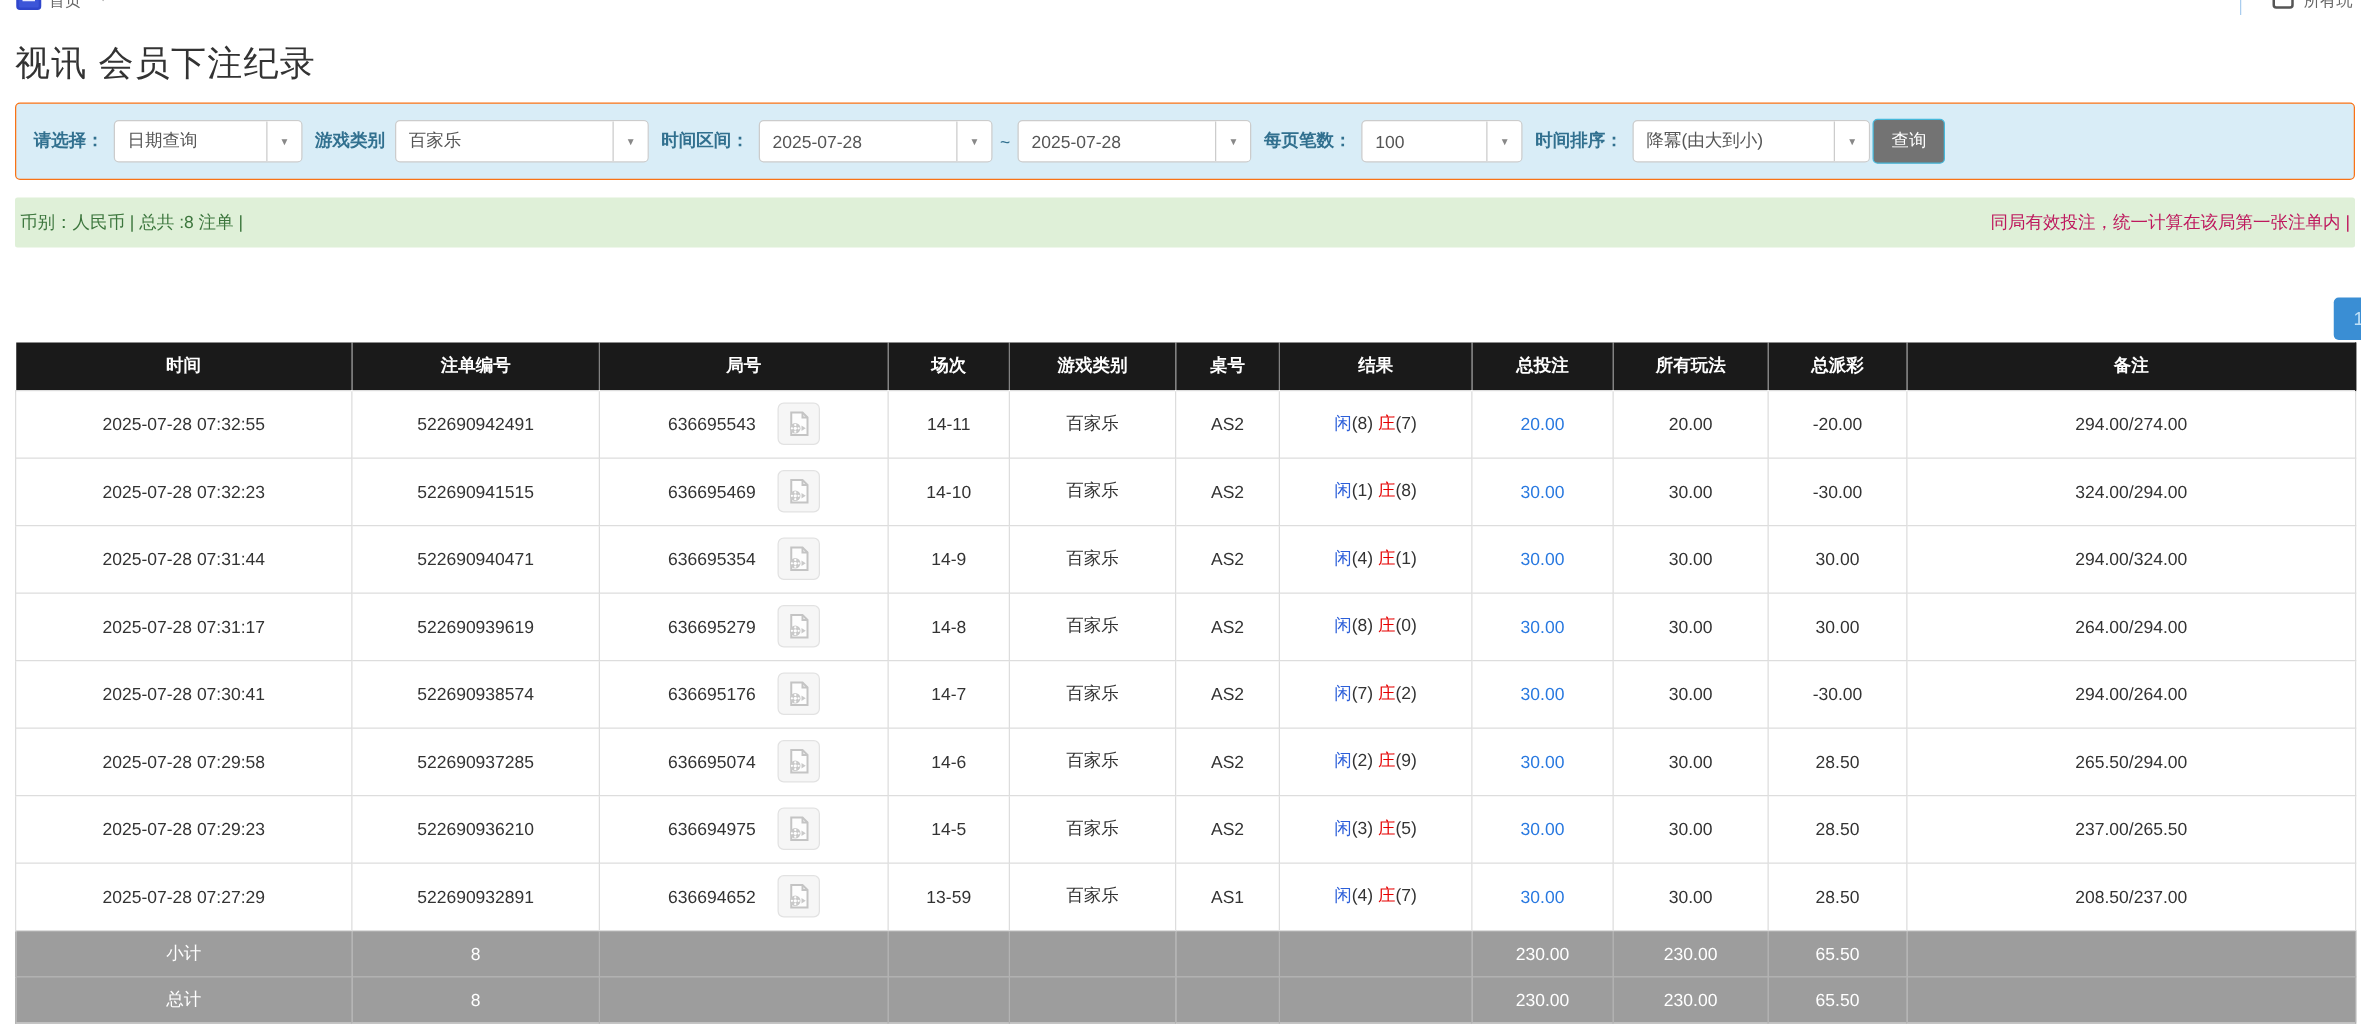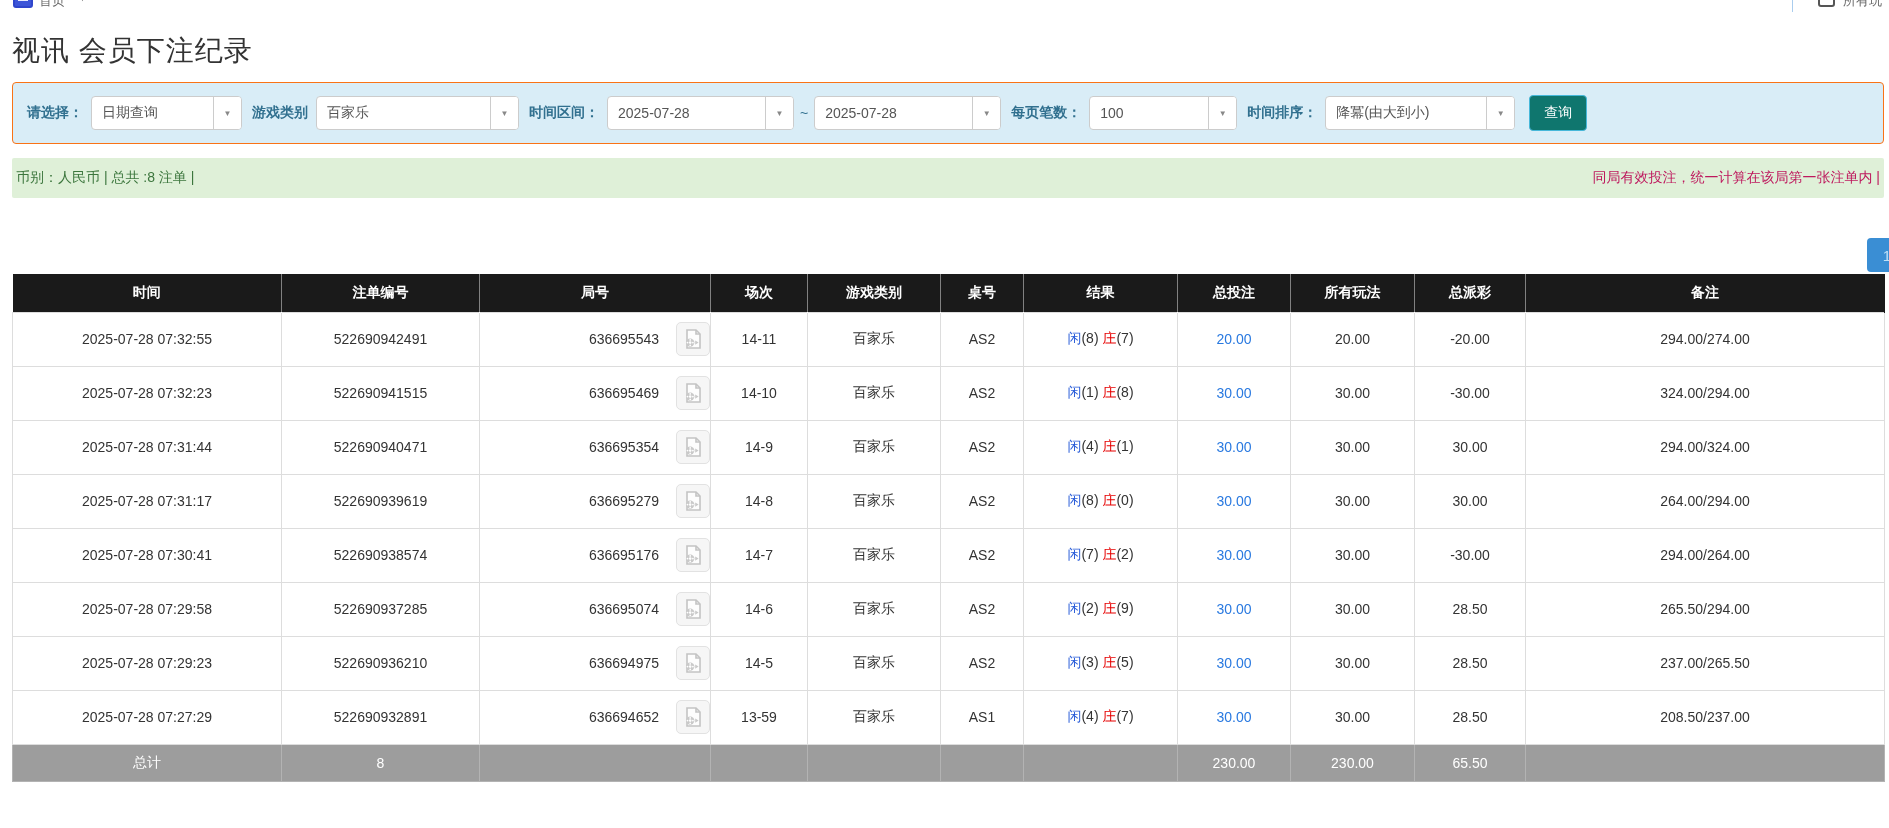--- a/index.html
+++ b/index.html
@@ -29,24 +29,24 @@
     display:flex; align-items:center; padding:0 14px; white-space:nowrap; }
   .f-label { font-size:14px; font-weight:bold; color:#31708f; margin:0 8px 0 10px; }
   .selectbox { display:flex; align-items:stretch; height:34px; background:#fff;
     border:1px solid #ccc; border-radius:4px; overflow:hidden; cursor:pointer; flex:0 0 auto; }
   .selectbox .sel-value { display:flex; align-items:center; padding:0 10px; font-size:14px; color:#555; flex:1 1 auto; overflow:hidden; }
   .selectbox .sel-arrow { width:28px; border-left:1px solid #ccc; display:flex; align-items:center; justify-content:center;
     color:#888; font-size:9px; background:#fff; flex:0 0 28px; }
   .w-qtype { width:151px; }
   .w-game  { width:203px; }
   .w-date  { width:187px; }
-  .w-per   { width:148px; }
+  .w-per   { width:129px; }
   .w-sort  { width:190px; }
   .tilde { font-size:14px; color:#31708f; margin:0 6px; }
-  .query-btn { height:36px; padding:0 14px; margin-left:14px; background:#0f766e; color:#fff;
+  .query-btn { height:36px; padding:0 14px; margin-left:2px; background:#737373; color:#fff;
     font-size:14px; border:1px solid #46b8da; border-radius:4px; cursor:pointer; }
 
   
   .summarybar { position:absolute; left:12px; top:158px; width:1872px; height:40px;
     background:#dff0d8; border-radius:2px; display:flex; align-items:center;
     justify-content:space-between; padding:0 4px; font-size:14px; }
   .summary-left { color:#3c763d; }
   .summary-right { color:#be185d; }
 
   
@@ -54,21 +54,21 @@
     background:#3a8ed4; border-radius:4px; color:#bfe0f7; font-size:15px;
     display:flex; align-items:center; justify-content:center; cursor:pointer; }
 
   
   .bet-table { position:absolute; left:12px; top:274px; width:1872px;
     border-collapse:collapse; table-layout:fixed; font-size:14px; }
   .bet-table th { background:#1a1a1a; color:#fff; font-weight:bold; height:38px;
     text-align:center; border-right:1px solid rgba(255,255,255,.45); }
   .bet-table th:last-child { border-right:1px solid #1a1a1a; }
   .bet-table td { height:54px; text-align:center; border:1px solid #ddd; background:#fff; color:#333; }
-  .round-wrap { display:flex; align-items:center; justify-content:flex-end; gap:17px; }
+  .round-wrap { display:flex; align-items:center; justify-content:center; gap:17px; }
   .video-btn { width:34px; height:34px; background:#f6f6f6; border:1px solid #e2e2e2; border-radius:5px;
     display:flex; align-items:center; justify-content:center; cursor:pointer; padding:0; }
   .res-player { color:#2b5ed9; }
   .res-banker { color:#e60000; }
   .res-num { color:#333; }
   .amt-link { color:#2979e0; cursor:pointer; }
   .neg { color:#e60000; }
   .bet-table tr.gray-row td { background:#9d9d9d; color:#fff; height:37px; border-color:#b3b3b3; font-size:14px; }
 </style>
 </head>
@@ -395,26 +395,39 @@
         <td>13-59</td>
         <td>百家乐</td>
         <td>AS1</td>
         <td><span class="res-player">闲</span><span class="res-num">(4) </span><span class="res-banker">庄</span><span class="res-num">(7)</span></td>
         <td><span class="amt-link">30.00</span></td>
         <td>30.00</td>
         <td>28.50</td>
         <td>208.50/237.00</td>
       </tr>
       <tr class="gray-row">
-        <td>总计</td>
+        <td>小计</td>
         <td>8</td>
         <td></td>
         <td></td>
         <td></td>
         <td></td>
         <td></td>
         <td>230.00</td>
         <td>230.00</td>
         <td>65.50</td>
         <td></td>
       </tr>
+      <tr class="gray-row">
+        <td>总计</td>
+        <td>8</td>
+        <td></td>
+        <td></td>
+        <td></td>
+        <td></td>
+        <td></td>
+        <td>230.00</td>
+        <td>230.00</td>
+        <td>65.50</td>
+        <td></td>
+      </tr>
     </tbody>
 </table>
 
 </body></html>

